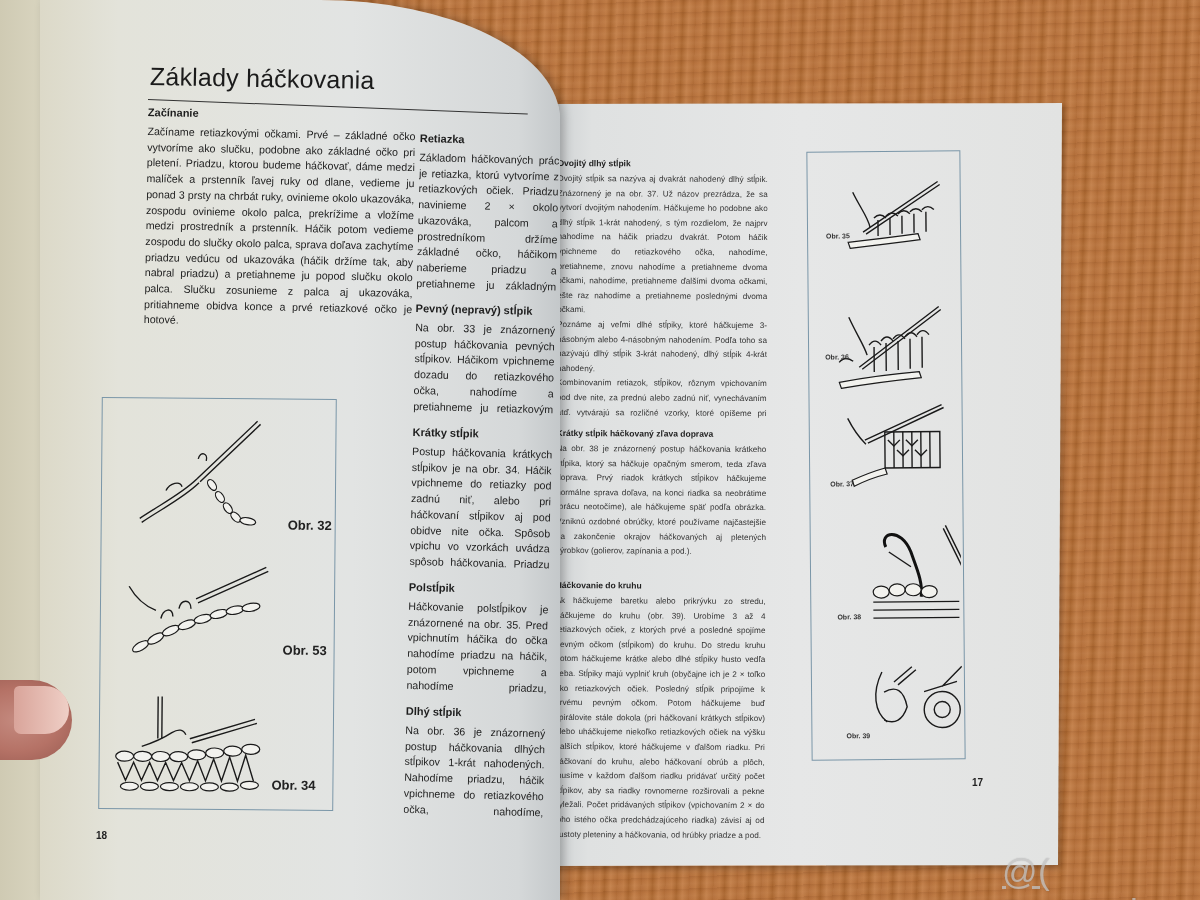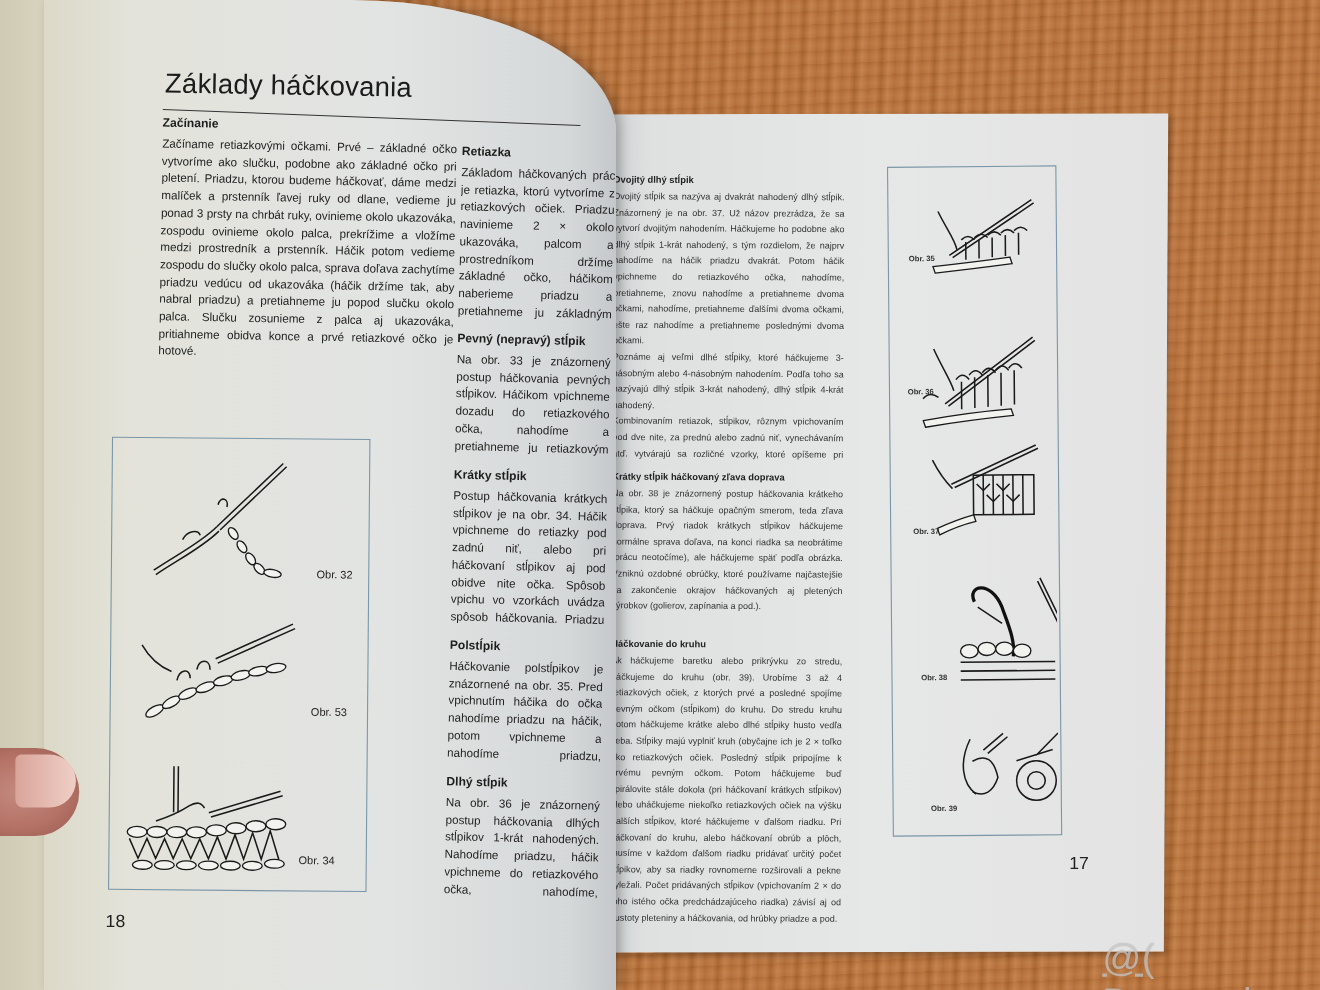--- a/index.html
+++ b/index.html
@@ -49,24 +49,24 @@
   .small-text { font-size:8.2px; line-height:14.6px; color:#333; text-align:justify; margin:0; }
   .small-heading { font-weight:bold; font-size:8.5px; color:#222; margin:6px 0 4px 0; }
 
   .col-left { position:absolute; left:148px; top:106px; width:268px; transform: rotate(1.1deg); transform-origin:top left; }
   .col-mid  { position:absolute; left:420px; top:132px; width:140px; transform: rotate(1.4deg); transform-origin:top left; overflow:hidden; }
   .col-right-text { position:absolute; left:558px; top:152px; width:210px; transform: rotate(0.3deg); transform-origin:top left; }
 
   .figure-box {
     position:absolute; border:1px solid #7a96a8;
   }
-  .fig-label { position:absolute; font-size:10px; font-weight:normal; color:#222; }
+  .fig-label { position:absolute; font-size:13px; font-weight:bold; color:#222; }
   .fig-label-sm { position:absolute; font-size:7px; font-weight:bold; color:#333; }
 
-  .page-num { position:absolute; font-size:16px; font-weight:normal; color:#222; }
+  .page-num { position:absolute; font-size:10px; font-weight:bold; color:#222; }
 
   .thumb {
     position:absolute; left:-20px; top:680px; width:92px; height:80px;
     background: radial-gradient(ellipse at 40% 50%, #c48a7f 0%, #b57266 55%, #9a5c52 100%);
     border-radius: 0 45px 45px 0;
   }
   .thumbnail-nail {
     position:absolute; left:14px; top:686px; width:55px; height:48px;
     background: linear-gradient(90deg, #d9a49a, #efcfc6);
     border-radius: 6px 28px 28px 8px;

